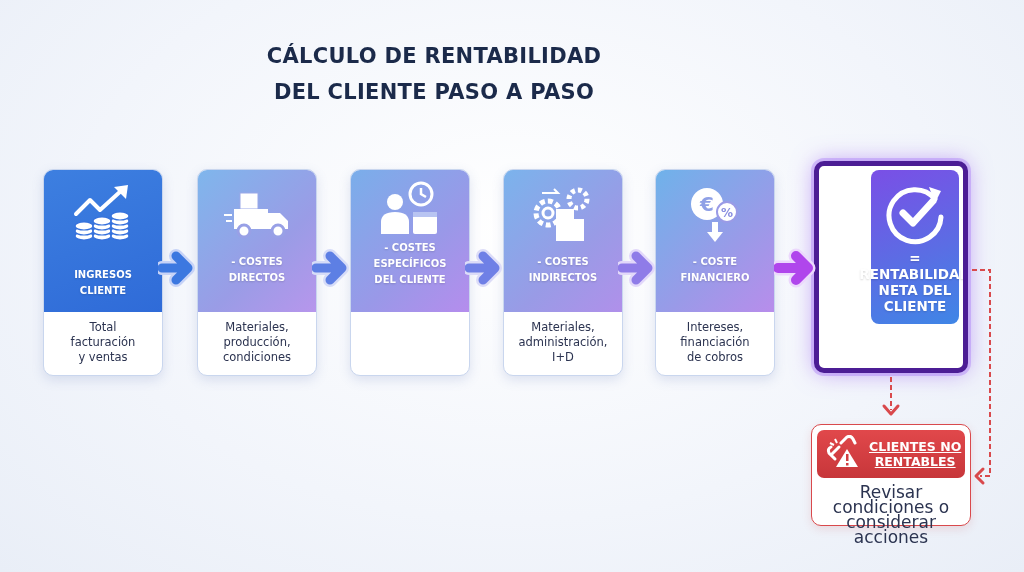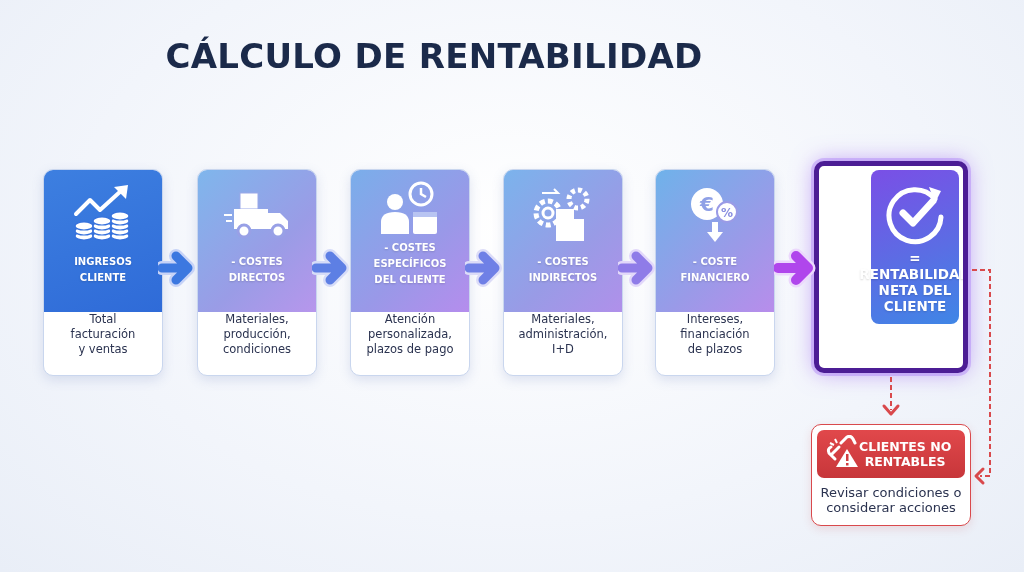--- a/index.html
+++ b/index.html
@@ -5,44 +5,44 @@
   * { box-sizing: border-box; margin: 0; padding: 0; }
   html, body { width: 1024px; height: 572px; overflow: hidden; }
   body {
     font-family: "DejaVu Sans", sans-serif;
     background: radial-gradient(ellipse at 50% 40%, #ffffff 0%, #f2f5fb 60%, #e9eef7 100%);
     position: relative;
   }
   .title {
     position: absolute; left: 0; top: 38px; width: 868px;
     text-align: center; color: #1b2a4a; font-weight: bold;
-    font-size: 34px; line-height: 36px; letter-spacing: 0.3px;
+    font-size: 21px; line-height: 36px; letter-spacing: 0.3px;
   }
   .card {
     position: absolute; top: 169px; width: 120px; height: 207px;
     border-radius: 10px; background: #fff;
     border: 1.5px solid #c9d6ee;
     box-shadow: 0 4px 12px rgba(90,110,180,0.18);
     overflow: hidden;
   }
   .card .head {
     height: 142px; position: relative;
     display: flex; flex-direction: column; align-items: center;
   }
   .card .icon { margin-top: 14px; height: 62px; display: flex; align-items: center; justify-content: center; }
   .card .label {
     color: #fff; font-weight: bold; font-size: 10px; line-height: 16px;
     text-align: center; margin-top: 8px; text-shadow: 0 1px 2px rgba(0,0,0,0.15);
     white-space: pre-line;
   }
   .card .desc {
     color: #2b3350; font-size: 11.5px; line-height: 15px; text-align: center;
-    white-space: pre-line;
-  }
-  .c1 .head { background: linear-gradient(160deg, #3d7fe0 0%, #2f6bd8 100%); }
+    padding-top: 8px; white-space: pre-line;
+  }
+  .c1 .head { background: linear-gradient(160deg, #3d7fe0 0%, #2f6bd8 100%); gap: 13px; }
   .c2 .head { background: linear-gradient(135deg, #7fb6ec 0%, #9a9ce6 60%, #b796ec 100%); }
   .c3 .head { background: linear-gradient(135deg, #7aaeea 0%, #9a98e8 60%, #b58ded 100%); }
   .c4 .head { background: linear-gradient(135deg, #7bb3ec 0%, #999be6 60%, #b090ea 100%); }
   .c5 .head { background: linear-gradient(135deg, #6fb2ea 0%, #9a9ae8 60%, #b88deb 100%); }
   .c6 {
     left: 814px; top: 161px; width: 154px; height: 212px;
     border: 5px solid #4c1d95;
     box-shadow: 0 0 0 3px rgba(160,110,245,0.35), 0 0 22px rgba(150,90,240,0.55);
     padding-left: 48px;
   }
@@ -56,29 +56,30 @@
   .warn {
     position: absolute; left: 811px; top: 424px; width: 160px; height: 102px;
     border: 1.5px solid #d9494c; border-radius: 10px; background: #fff;
     box-shadow: 0 3px 10px rgba(200,60,60,0.15);
   }
   .warn .whead {
     margin: 5px; height: 48px; border-radius: 7px;
     background: linear-gradient(180deg, #e1484b 0%, #c7363a 100%);
     display: flex; align-items: center; padding-left: 8px;
   }
-  .warn .wlabel { color: #fff; font-weight: bold; font-size: 12.5px; line-height: 15px; text-align: center; margin-left: 0; white-space: pre-line; }
-  .warn .wdesc { color: #2b3350; font-size: 13px; line-height: 15px; text-align: center; white-space: pre-line; padding-top: 2px; }
+  .warn .wlabel { color: #fff; font-weight: bold; font-size: 12.5px; line-height: 15px; text-align: center; margin-left: 10px; white-space: pre-line; text-decoration: underline; }
+  .warn .wdesc { color: #2b3350; font-size: 17px; line-height: 15px; text-align: center; white-space: pre-line; padding-top: 2px; }
   svg.connector { position: absolute; left: 0; top: 0; pointer-events: none; }
 </style>
 </head>
 <body>
 
 <div class="title">
   <div>CÁLCULO DE RENTABILIDAD</div>
+  <div>DEL CLIENTE PASO A PASO</div>
 </div>
 
 <div class="card c1" style="left:43px;">
   <div class="head">
     <div class="icon">
       <svg width="66" height="62" viewBox="0 0 66 62">
         <polyline points="6,30 20,16 30,26 52,6" fill="none" stroke="#fff" stroke-width="4" stroke-linejoin="round" stroke-linecap="round"></polyline>
         <polygon points="44,3 58,1 56,15" fill="#fff"></polygon>
         <g fill="#fff" stroke="#3570dc" stroke-width="1.2">
           <ellipse cx="14" cy="52" rx="9" ry="4"></ellipse>
@@ -134,23 +135,20 @@
         <circle cx="44" cy="14" r="11" fill="none" stroke="#fff" stroke-width="3"></circle>
         <polyline points="44,8 44,14 49,17" fill="none" stroke="#fff" stroke-width="2.5"></polyline>
         <rect x="36" y="32" width="24" height="22" rx="2" fill="#fff"></rect>
         <rect x="36" y="32" width="24" height="5" fill="#b8c4f2"></rect>
       </svg>
     </div>
     <div class="label" style="margin-top:4px;">- COSTES
 ESPECÍFICOS
 DEL CLIENTE</div>
   </div>
-  <div class="desc">Atención
-personalizada,
-plazos de pago</div>
 </div>
 
 <div class="card c4" style="left:503px;">
   <div class="head">
     <div class="icon">
       <svg width="66" height="60" viewBox="0 0 66 60">
         <circle cx="18" cy="28" r="12" fill="none" stroke="#fff" stroke-width="5" stroke-dasharray="5 3"></circle>
         <circle cx="18" cy="28" r="5" fill="none" stroke="#fff" stroke-width="3"></circle>
         <circle cx="48" cy="14" r="9" fill="none" stroke="#fff" stroke-width="5" stroke-dasharray="4 3"></circle>
         <rect x="26" y="24" width="18" height="32" fill="#fff"></rect>
@@ -176,21 +174,21 @@
         <text x="42" y="33" text-anchor="middle" font-family="DejaVu Sans, sans-serif" font-weight="bold" font-size="12" fill="#8a8fe0">%</text>
         <rect x="27" y="38" width="6" height="12" fill="#fff"></rect>
         <polygon points="22,48 38,48 30,58" fill="#fff"></polygon>
       </svg>
     </div>
     <div class="label">- COSTE
 FINANCIERO</div>
   </div>
   <div class="desc">Intereses,
 financiación
-de plazos</div>
+de cobros</div>
 </div>
 
 <div class="card c6">
   <div class="head">
     <div class="icon" style="margin-top:12px;">
       <svg width="64" height="64" viewBox="0 0 64 64">
         <path d="M52 18 A26 26 0 1 0 58 36" fill="none" stroke="#fff" stroke-width="5" stroke-linecap="round"></path>
         <polygon points="46,6 58,10 52,22" fill="#fff"></polygon>
         <polyline points="20,32 30,42 50,20" fill="none" stroke="#fff" stroke-width="7" stroke-linecap="round" stroke-linejoin="round"></polyline>
       </svg>

